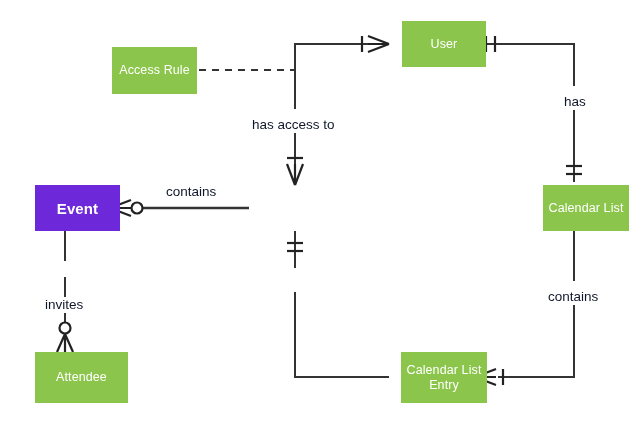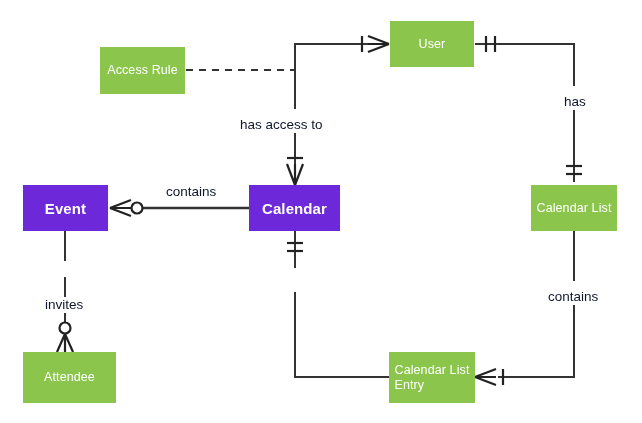--- a/index.html
+++ b/index.html
@@ -21,26 +21,28 @@
     top: 0;
     width: 642px;
     height: 423px;
   }
   .entity {
     position: absolute;
     box-sizing: border-box;
     display: flex;
     align-items: center;
     justify-content: center;
+    text-align: center;
     color: #ffffff;
     font-size: 12.5px;
     line-height: 15px;
     letter-spacing: 0.1px;
     z-index: 3;
     user-select: none;
+    margin-left: 12px;
   }
   .entity.green { background: #8cc54b; }
   .entity.orange {
     background: #6d28d9;
     font-size: 15px;
     font-weight: bold;
   }
   .entity .entity-label { padding: 0 4px; white-space: pre-line; }
   .rel-label {
     position: absolute;
@@ -116,38 +118,35 @@
   </div>
 
   <div class="entity green" style="left:390px; top:21px; width:84px; height:46px;">
     <span class="entity-label">User</span>
   </div>
 
   <div class="entity orange" style="left:23px; top:185px; width:85px; height:46px;">
     <span class="entity-label">Event</span>
   </div>
 
-  <div class="entity orange" style="left:249px; top:185px; width:91px; height:46px;">
-    <span class="entity-label">Calendar</span>
-  </div>
 
   <div class="entity green" style="left:531px; top:185px; width:86px; height:46px;">
     <span class="entity-label">Calendar List</span>
   </div>
 
   <div class="entity green" style="left:23px; top:352px; width:93px; height:51px;">
     <span class="entity-label">Attendee</span>
   </div>
 
   <div class="entity green" style="left:389px; top:352px; width:86px; height:51px;">
     <span class="entity-label">Calendar List
 Entry</span>
   </div>
 
-  <div class="rel-label" style="left:237px; top:117px;text-align:center;">has access to</div>
+  <div class="rel-label" style="left:249px; top:117px;text-align:center;">has access to</div>
 
   <div class="rel-label" style="left:163px; top:184px;">contains</div>
 
   <div class="rel-label" style="left:42px; top:269px;margin-top:28px;">invites</div>
 
 
   <div class="rel-label" style="left:561px; top:94px;">has</div>
 
   <div class="rel-label" style="left:545px; top:289px;">contains</div>
 

